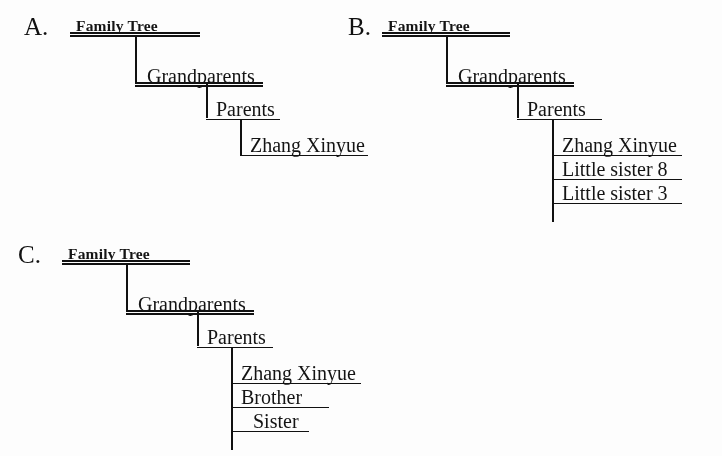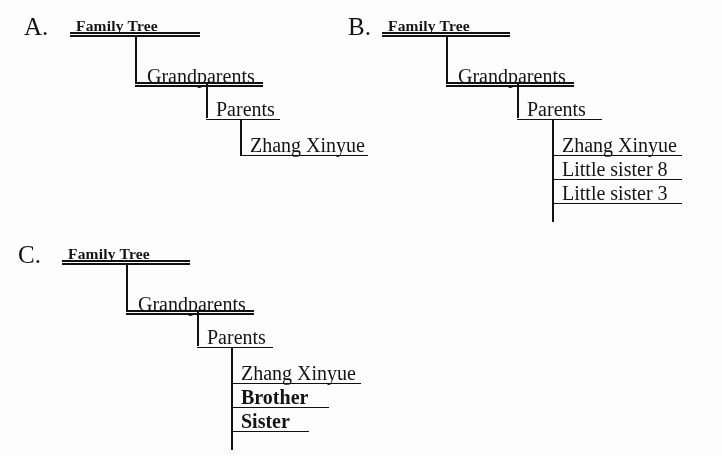--- a/index.html
+++ b/index.html
@@ -181,22 +181,22 @@
     <div class="ul thin" style="width:76px;"></div>
   </div>
 
   <div class="vline" style="left:231px; top:119px; height:103px;"></div>
 
   <div class="node" style="left:231px; top:132px; width:130px; height:24px;">
     <div class="node-text" style="left:10px;">Zhang Xinyue</div>
     <div class="ul thin" style="width:130px;"></div>
   </div>
 
-  <div class="node" style="left:231px; top:156px; width:98px; height:24px;font-weight:bold;">
+  <div class="node" style="left:231px; top:156px; width:98px; height:24px;">
     <div class="node-text" style="left:10px;">Brother</div>
     <div class="ul thin" style="width:98px;"></div>
   </div>
 
   <div class="node" style="left:231px; top:180px; width:78px; height:24px;">
-    <div class="node-text" style="left:10px;font-weight:bold;">Sister</div>
+    <div class="node-text" style="left:22px;">Sister</div>
     <div class="ul thin" style="width:78px;"></div>
   </div>
 </div>
 
 </body></html>

